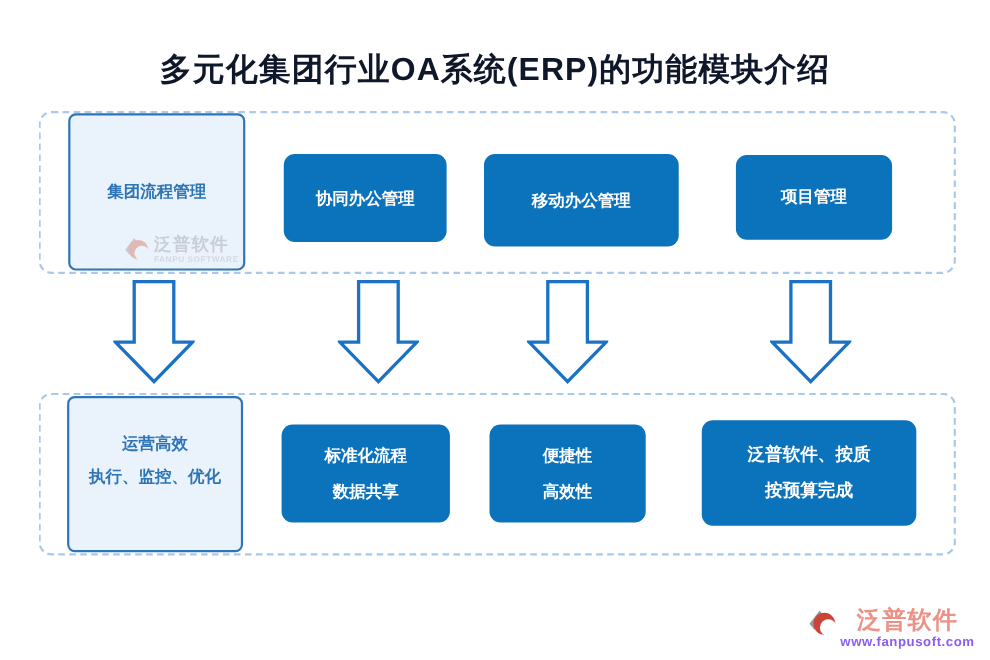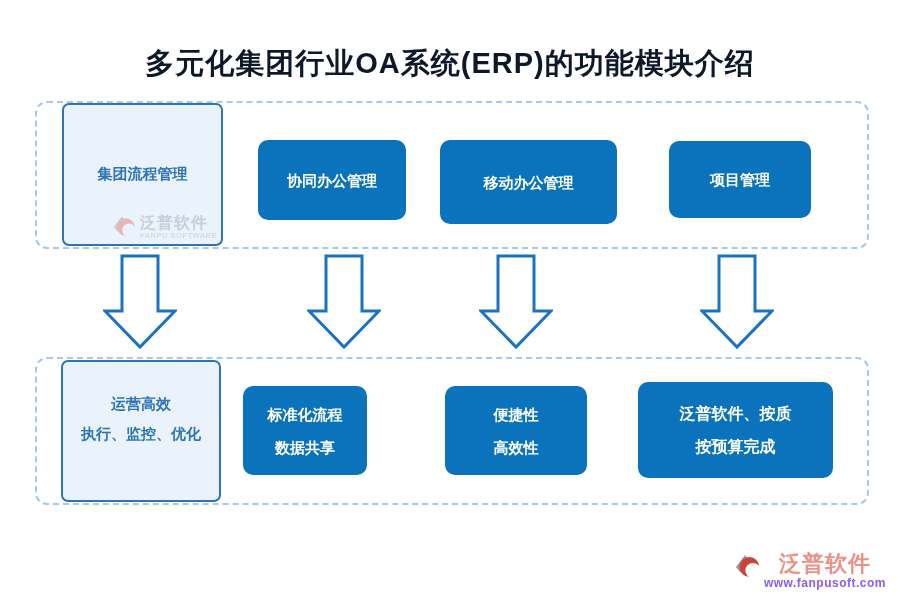--- a/index.html
+++ b/index.html
@@ -26,21 +26,21 @@
   #outcome-box{left:61px;top:360px;width:160px;height:142px;padding-bottom:24px;line-height:30px;}
   .blue-box{
     position:absolute;background:#0b72bc;border-radius:10px;
     display:flex;flex-direction:column;align-items:center;justify-content:center;
     color:#ffffff;font-size:15px;font-weight:bold;text-align:center;box-sizing:border-box;
   }
   .blue-box .line{display:block;line-height:33px;}
   #module-box-0{left:258px;top:140px;width:148px;height:80px;}
   #module-box-1{left:440px;top:140px;width:177px;height:84px;}
   #module-box-2{left:669px;top:141px;width:142px;height:77px;}
-  #benefit-box-0{left:243px;top:386px;width:124px;height:89px;}
+  #benefit-box-0{left:256px;top:386px;width:153px;height:89px;}
   #benefit-box-1{left:445px;top:386px;width:142px;height:89px;}
   #benefit-box-2{left:638px;top:382px;width:195px;height:96px;font-size:16px;}
   .down-arrow{position:absolute;top:254px;width:74px;height:96px;}
   #arrow-0{left:103px;} #arrow-1{left:307px;} #arrow-2{left:479px;} #arrow-3{left:700px;}
   
   .watermark{
     position:absolute;right:4px;bottom:4px;display:flex;align-items:center;opacity:0.85;
   }
   .watermark .wm-text{display:flex;flex-direction:column;align-items:flex-start;margin-left:3px;}
   .watermark .wm-name{font-size:16px;color:#c3c8d0;font-weight:bold;letter-spacing:1px;line-height:16px;}

